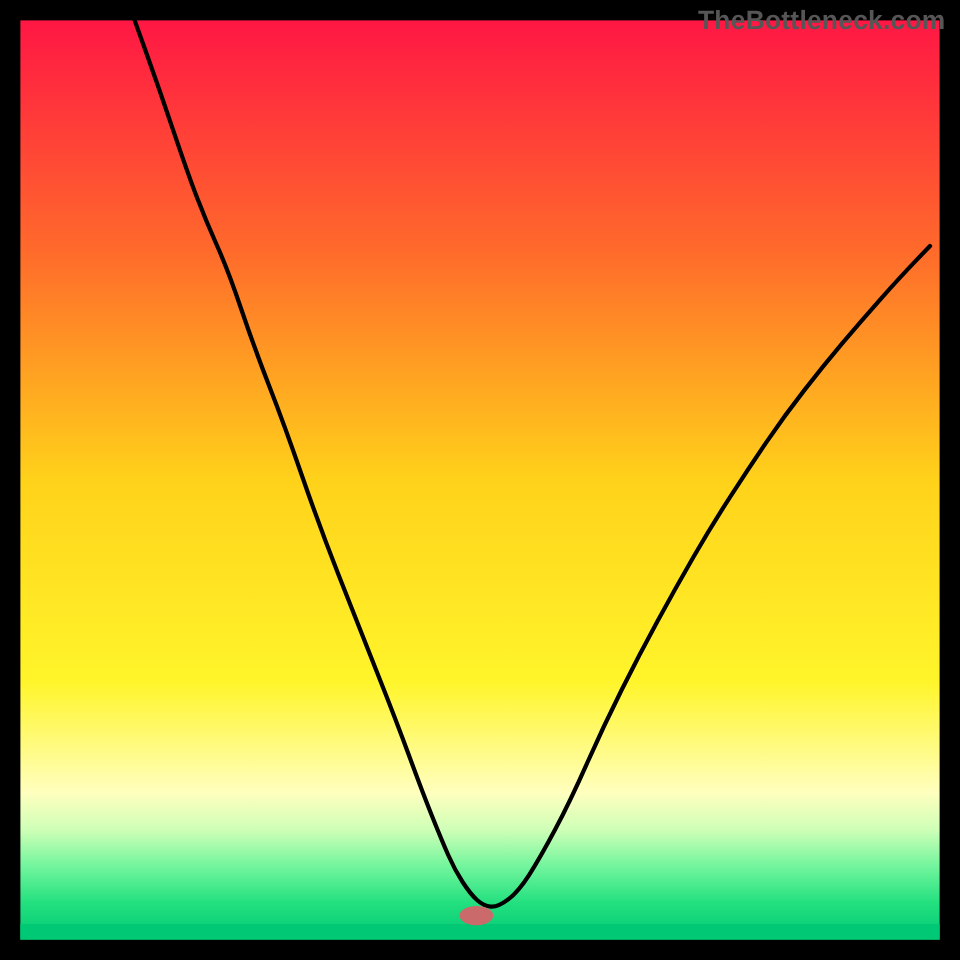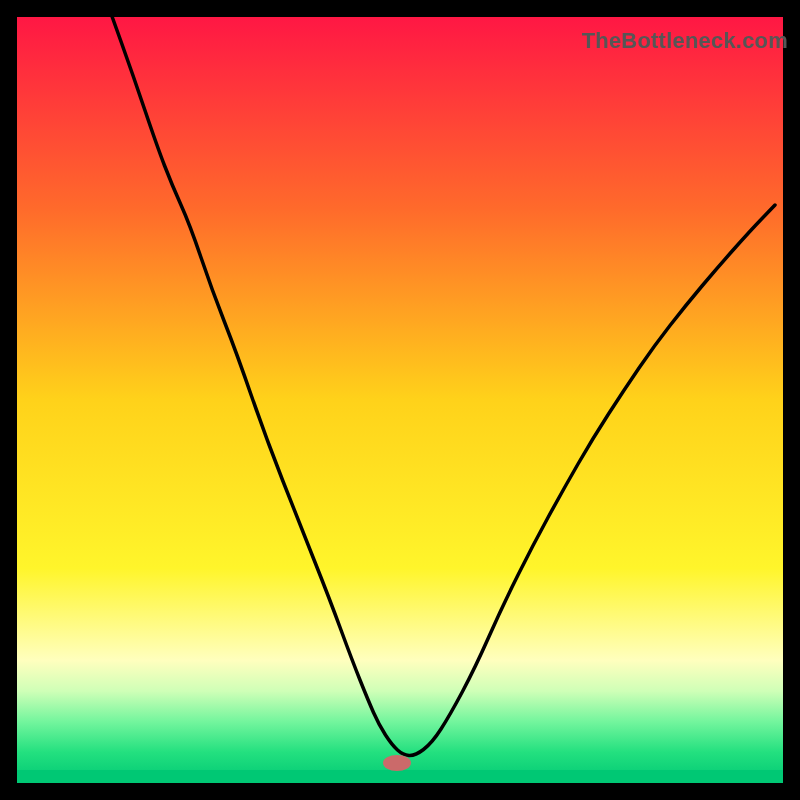--- a/index.html
+++ b/index.html
@@ -22,21 +22,20 @@
   }
   .watermark {
     position: absolute;
     top: 4px;
     right: 12px;
     font-family: Arial, Helvetica, sans-serif;
     font-size: 22px;
     font-weight: 600;
     color: #565656;
     letter-spacing: 0.2px;
-    margin-top: 24px;
   }
 </style>
 </head>
 <body>
 
 <div class="canvas-wrap">
 
   <svg width="800" height="800" viewBox="0 0 800 800">
     <defs>
       <linearGradient id="bg-grad" x1="0" y1="0" x2="0" y2="1">

